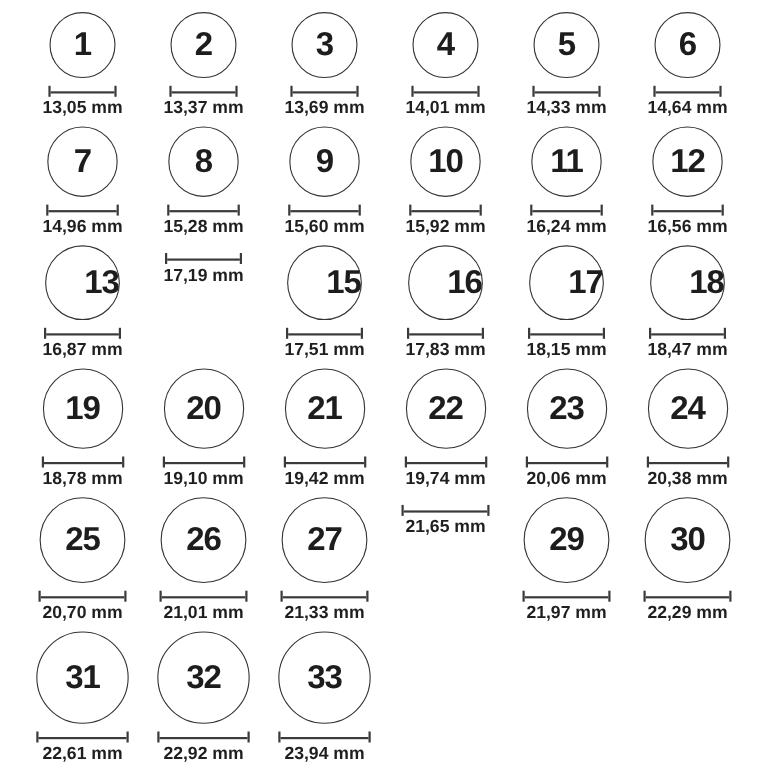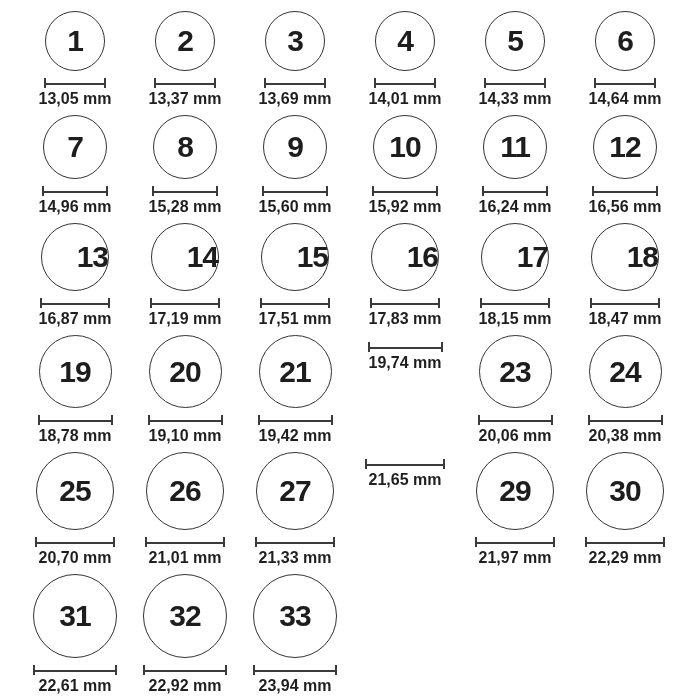--- a/index.html
+++ b/index.html
@@ -179,23 +179,20 @@
 
   <div class="cell r2">
     <div class="circle">
       <span class="num">13</span>
     </div>
     <div class="dim"></div>
     <div class="mm">16,87 mm</div>
   </div>
 
   <div class="cell r2">
-    <div class="circle">
-      <span class="num">14</span>
-    </div>
     <div class="dim"></div>
     <div class="mm">17,19 mm</div>
   </div>
 
   <div class="cell r2">
     <div class="circle">
       <span class="num">15</span>
     </div>
     <div class="dim"></div>
     <div class="mm">17,51 mm</div>
@@ -243,20 +240,23 @@
 
   <div class="cell r3">
     <div class="circle">
       <span class="num">21</span>
     </div>
     <div class="dim"></div>
     <div class="mm">19,42 mm</div>
   </div>
 
   <div class="cell r3">
+    <div class="circle">
+      <span class="num">22</span>
+    </div>
     <div class="dim"></div>
     <div class="mm">19,74 mm</div>
   </div>
 
   <div class="cell r3">
     <div class="circle">
       <span class="num">23</span>
     </div>
     <div class="dim"></div>
     <div class="mm">20,06 mm</div>

